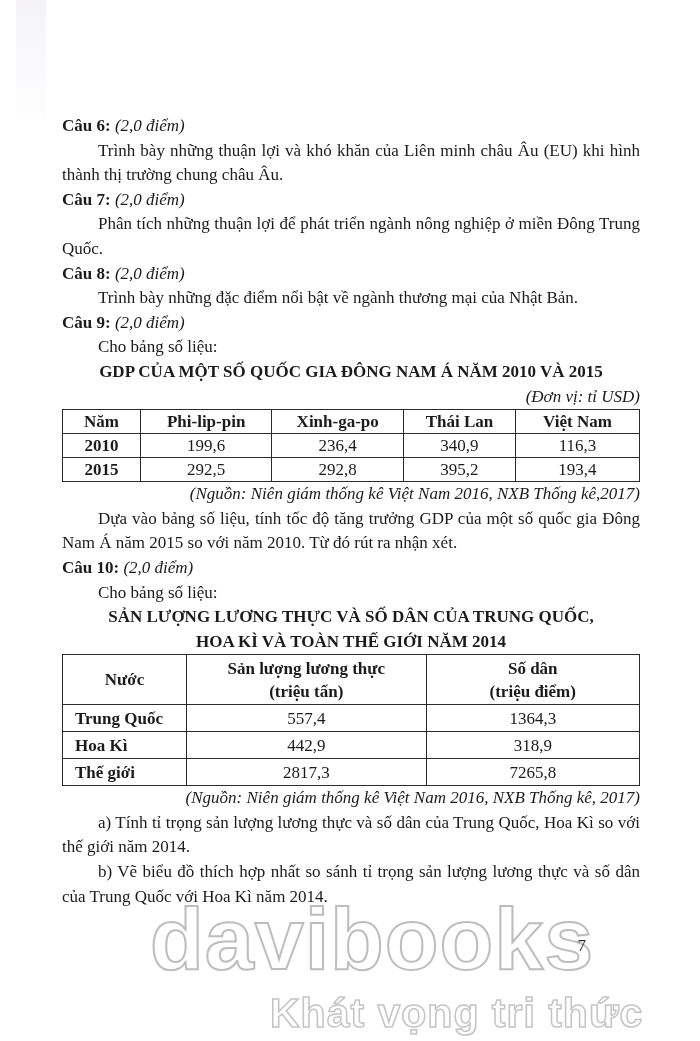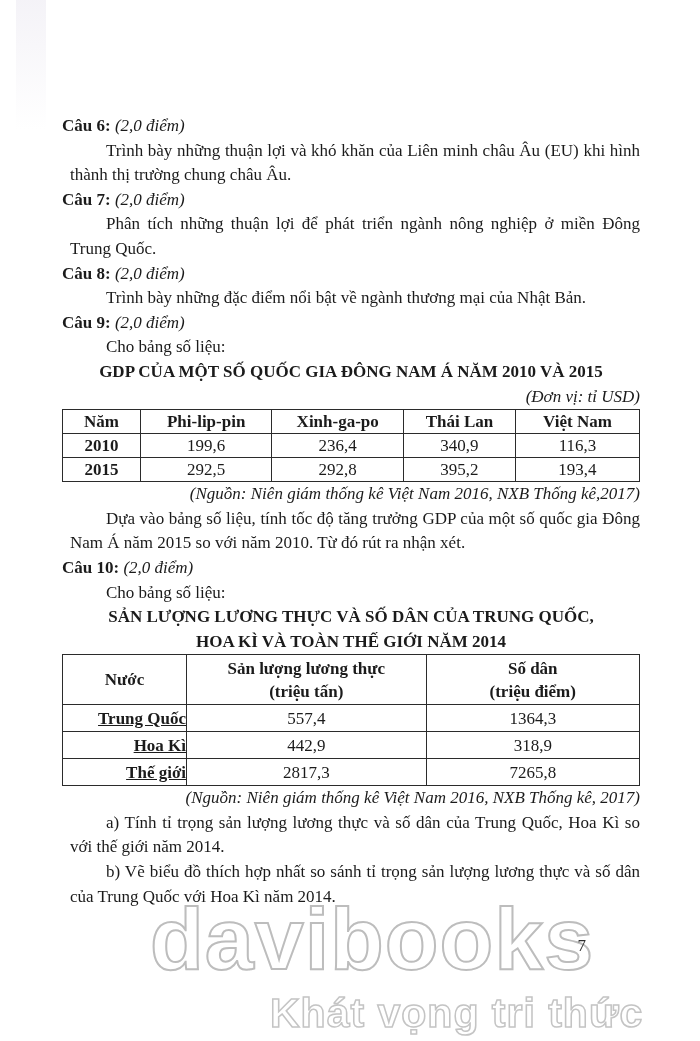--- a/index.html
+++ b/index.html
@@ -16,35 +16,35 @@
     pointer-events:none;
   }
   .content {
     position:absolute; left:62px; top:114px; width:578px;
     font-size:17px; line-height:24.6px;
   }
   p { margin:0; }
   .b { font-weight:bold; }
   .i { font-style:italic; }
   .q-line { text-align:left; }
-  .body-text { text-align:justify; text-indent:36px;margin-left:8px; }
+  .body-text { text-align:justify; text-indent:36px; }
   .table-title { text-align:center; font-weight:bold; }
   .unit-note { text-align:right; font-style:italic; }
   .source { text-align:right; font-style:italic; }
 
   table { border-collapse:collapse; width:100%; table-layout:fixed; }
   table, th, td { border:1px solid #2b2b2b; }
   table { border-width:1.5px; }
   th, td { text-align:center; vertical-align:middle; font-size:17px;margin-left:28px; }
   .gdp-table th, .gdp-table td { height:24px; line-height:22px; }
   .gdp-table th { font-weight:bold; }
   .food-table th { font-weight:bold; }
   .food-table .hdr-cell { height:50px; line-height:23px; }
   .food-table .data-row th, .food-table .data-row td { height:27px; line-height:25px; }
-  .food-table .row-label { text-align:right; padding-left:24px;text-decoration:underline; }
+  .food-table .row-label { text-align:left; padding-left:12px; }
 
   .page-number {
     position:absolute; right:58px; top:936px;
     font-size:17px; color:#2e2e2e;
   }
   .watermark { position:absolute; left:0; top:893px; width:700px; height:148px; pointer-events:none; }
   .wm-brand {
     position:absolute; left:150px; top:-2px;
     font-family:"Liberation Sans","DejaVu Sans",sans-serif;
     font-size:88px; line-height:96px; font-weight:bold; letter-spacing:1px;

